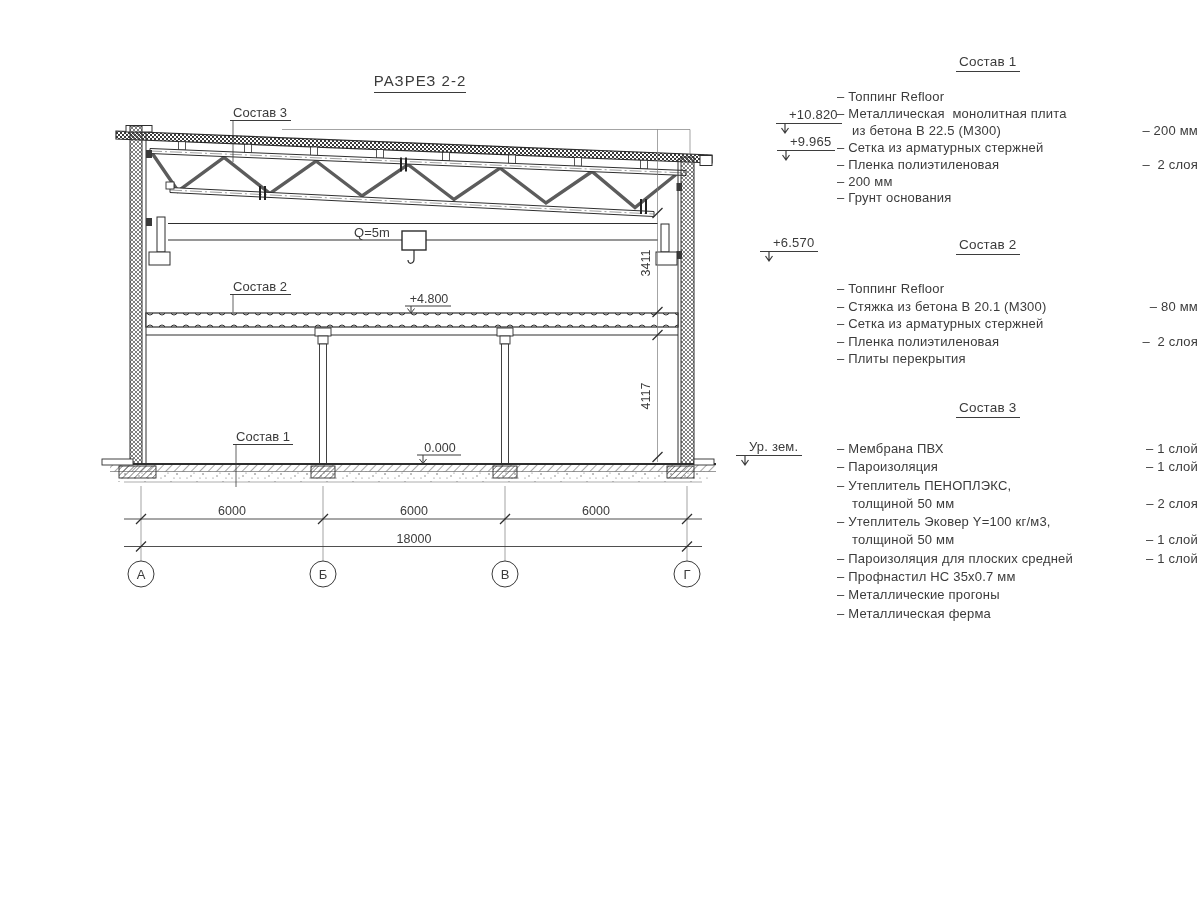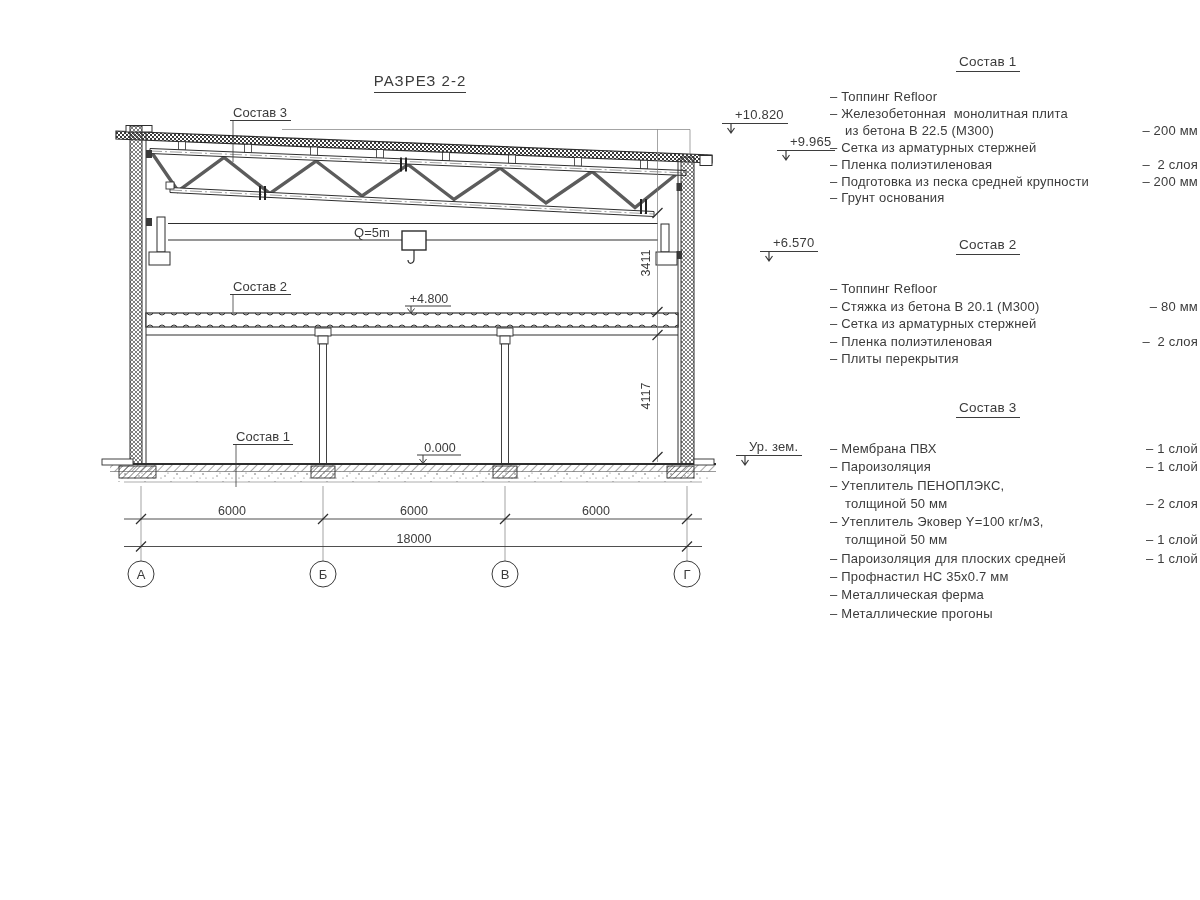--- a/index.html
+++ b/index.html
@@ -9,21 +9,21 @@
   .drawing{position:absolute;left:0;top:0;}
   
   .elev{position:absolute;font-size:13px;letter-spacing:.2px;line-height:14px;}
   .elev-text{display:inline-block;border-bottom:1.2px solid #3d3d3d;padding:0 4px 1px 13px;}
   .elev-arrow{display:block;margin-top:-1px;}
   
   .comp{position:absolute;left:830px;width:368px;font-size:13px;letter-spacing:.2px;}
   .comp-h{height:22px;}
   .comp-h span{display:inline-block;margin-left:126px;padding:0 3px 2px 3px;
                border-bottom:1.2px solid #3d3d3d;font-size:13.5px;}
-  .comp-list{margin-top:13px;}
+  .comp-list{margin-top:13px;margin-left:7px;}
   .comp-row{display:flex;justify-content:space-between;align-items:flex-start;}
   .comp-row .t{white-space:pre;}
   .comp-row .v{white-space:pre;text-align:left;}
   .comp-row.cont .t{padding-left:15px;}
   .lh17 .comp-row{line-height:16.9px;}
   .lh175 .comp-row{line-height:17.5px;}
   .lh18 .comp-row{line-height:18.3px;}
 </style>
 </head>
 <body>
@@ -240,21 +240,21 @@
         <g font-size="13" text-anchor="middle">
           <text x="141" y="579">А</text>
           <text x="323" y="579">Б</text>
           <text x="505" y="579">В</text>
           <text x="687" y="579">Г</text>
         </g>
       </g>
     </g>
   </svg>
 
-  <div class="elev" style="left:722px;top:108px">
+  <div class="elev" style="left:776px;top:108px">
     <span class="elev-text">+10.820</span>
     <svg class="elev-arrow" width="18" height="13">
       <path d="M9 0 L9 10 M5.5 5 L9 10 L12.5 5" fill="none" stroke="#3b3b3b" stroke-width="1.2"></path>
     </svg>
   </div>
   <div class="elev" style="left:777px;top:135px">
     <span class="elev-text">+9.965</span>
     <svg class="elev-arrow" width="18" height="13">
       <path d="M9 0 L9 10 M5.5 5 L9 10 L12.5 5" fill="none" stroke="#3b3b3b" stroke-width="1.2"></path>
     </svg>
@@ -275,37 +275,36 @@
   <section class="comp lh17" style="top:54px">
     <div class="comp-h">
       <span>Состав 1</span>
     </div>
     <div class="comp-list">
         <div class="comp-row">
           <span class="t">– Топпинг Refloor</span>
           <span class="v"></span>
         </div>
         <div class="comp-row">
-          <span class="t">– Железобетонная  монолитная плита</span>
+          <span class="t">– Металлическая  монолитная плита</span>
           <span class="v"></span>
         </div>
         <div class="comp-row cont">
           <span class="t">из бетона В 22.5 (М300)</span>
           <span class="v">– 200 мм</span>
         </div>
         <div class="comp-row">
           <span class="t">– Сетка из арматурных стержней</span>
           <span class="v"></span>
         </div>
         <div class="comp-row">
           <span class="t">– Пленка полиэтиленовая</span>
           <span class="v">–  2 слоя</span>
         </div>
         <div class="comp-row">
-          <span class="t">– Подготовка из песка средней крупности</span>
           <span class="v">– 200 мм</span>
         </div>
         <div class="comp-row">
           <span class="t">– Грунт основания</span>
           <span class="v"></span>
         </div>
       </div>
   </section>
 
   <section class="comp lh175" style="top:237px">
@@ -367,23 +366,23 @@
         </div>
         <div class="comp-row">
           <span class="t">– Пароизоляция для плоских средней</span>
           <span class="v">– 1 слой</span>
         </div>
         <div class="comp-row">
           <span class="t">– Профнастил НС 35х0.7 мм</span>
           <span class="v"></span>
         </div>
         <div class="comp-row">
+          <span class="t">– Металлические прогоны</span>
+          <span class="v"></span>
+        </div>
+        <div class="comp-row">
           <span class="t">– Металлическая ферма</span>
-          <span class="v"></span>
-        </div>
-        <div class="comp-row">
-          <span class="t">– Металлические прогоны</span>
           <span class="v"></span>
         </div>
       </div>
   </section>
 
 </div>
 
 </body></html>

